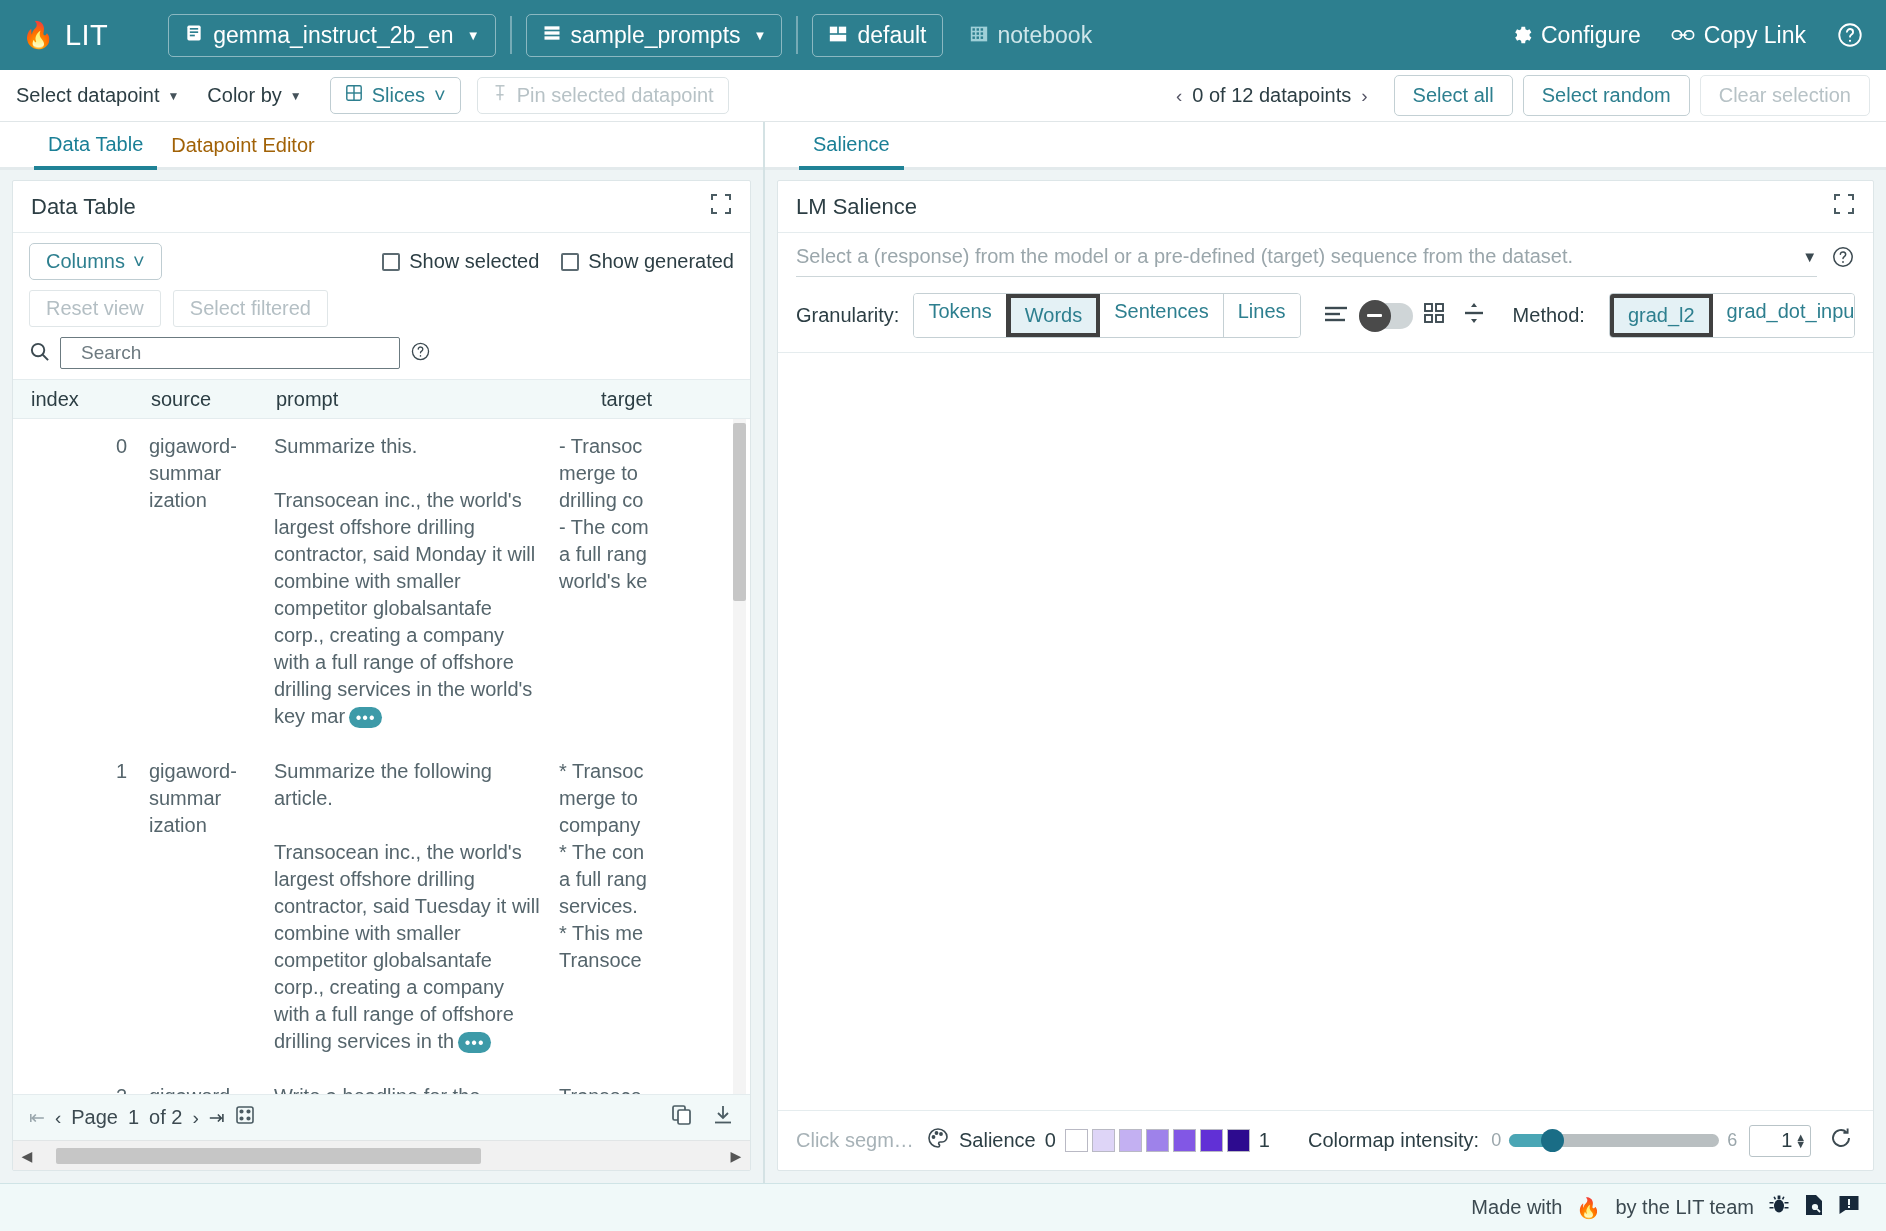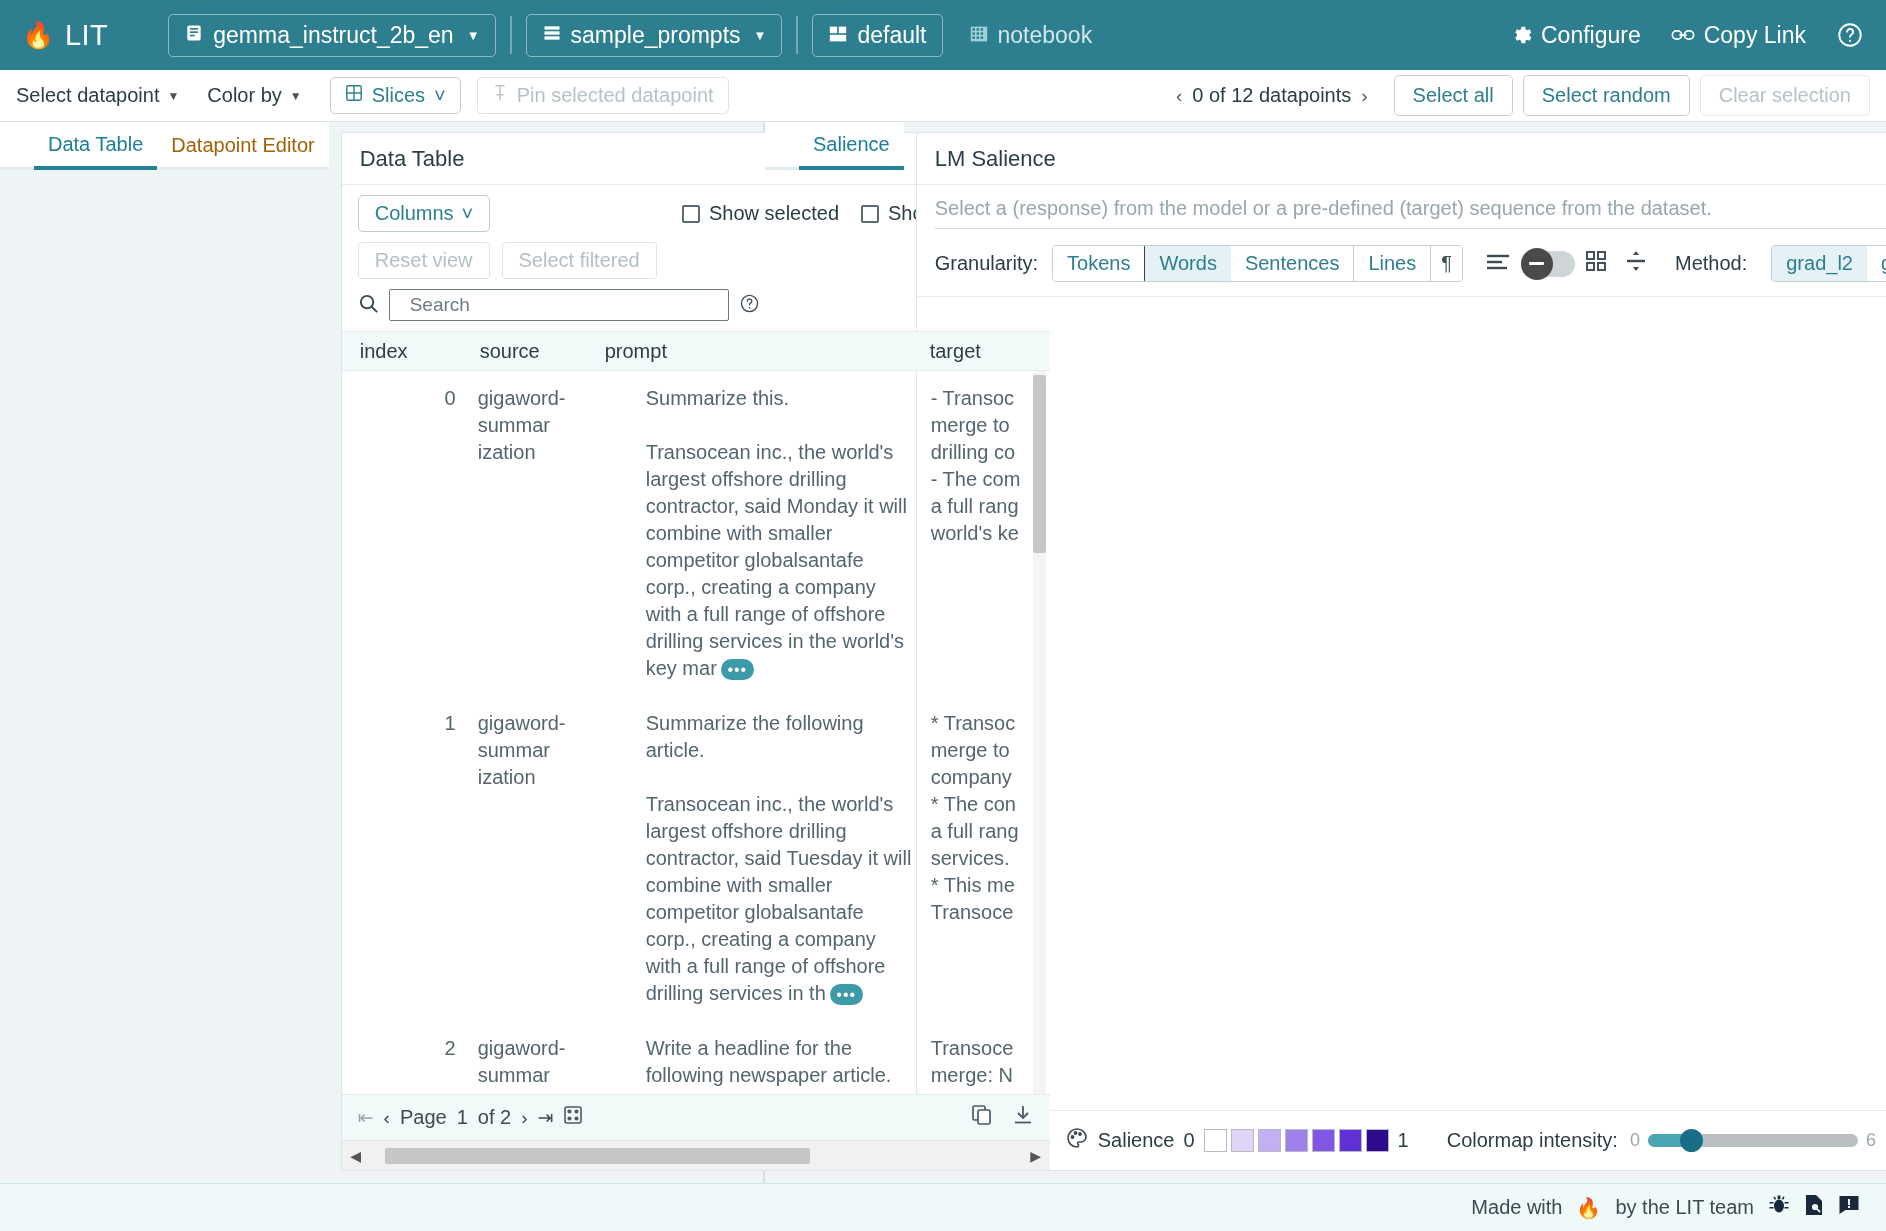--- a/index.html
+++ b/index.html
@@ -89,21 +89,21 @@
     white-space: nowrap;
   }
   .tb-btn-lg.disabled { color: #b7c2c6; border-color: #e2e8ea; }
 
   
   .main {
     flex: 1; display: flex; min-height: 0;
     background: #eef4f5;
     padding: 0;
   }
-  .pane { display: flex; min-width: 0; }
+  .pane { display: flex; flex-direction: column; min-width: 0; }
   .pane-left { width: 765px; border-right: 2px solid #d4e2e4; }
   .pane-right { flex: 1; }
 
   .tabrow {
     height: 48px; min-height: 48px;
     background: #ffffff;
     display: flex; align-items: flex-end;
     padding-left: 34px;
     border-bottom: 3px solid #e3eaec;
   }
@@ -177,21 +177,21 @@
   .col-index { width: 120px; text-align: left; }
   .col-source { width: 125px; }
   .col-prompt { width: 285px; }
   .col-target { width: 120px; margin-left: 40px; }
   .tbl-body { flex: 1; min-height: 0; overflow: hidden; position: relative; }
   .trow {
     display: flex; padding: 14px 0 14px 18px;
     font-size: 20px; color: #55656c; line-height: 27px;
   }
   .trow .col-index { text-align: right; padding-right: 22px; width: 118px; color: #55656c; }
-  .cell-prompt { width: 285px; padding-right: 18px; white-space: pre-line; margin-left: 43px; }
+  .cell-prompt { width: 285px; padding-right: 18px; white-space: pre-line; }
   .cell-target { width: 112px; overflow: hidden; white-space: pre-line; }
   .ellipsis-pill {
     display: inline-flex; align-items: center; justify-content: center;
     background: #3d9aa8; color: #fff;
     border-radius: 12px; height: 21px; width: 33px;
     font-size: 16px; letter-spacing: 1px; vertical-align: middle;
     margin-left: 4px; line-height: 1;
   }
   .vscroll {
     position: absolute; right: 4px; top: 4px;
@@ -243,21 +243,21 @@
     border-bottom: 1px solid #e5ecee;
     font-size: 20px; color: #2c3e44;
     gap: 14px;
   }
   .seg-group { display: flex; border: 1px solid #c5d0d4; border-radius: 4px; overflow: hidden; }
   .seg {
     padding: 6px 14px; font-size: 20px; color: #2d7f8f; background: #fff;
     border-right: 1px solid #c5d0d4; white-space: nowrap;
   }
   .seg:last-child { border-right: none; }
-  .seg.active { background: #e4f1f5; border: 1px solid #404040; margin: -1px; }
+  .seg.active { background: #e4f1f5; border: 5px solid #404040; margin: -1px; }
   .seg.pilcrow { color: #3c4a51; padding: 6px 10px; }
   .toggle-wrap { display: flex; align-items: center; gap: 10px; margin-left: 8px; }
   .toggle {
     width: 54px; height: 26px; border-radius: 13px; background: #cfd5d7;
     position: relative;
   }
   .toggle .knob {
     position: absolute; left: 0; top: -3px;
     width: 32px; height: 32px; border-radius: 16px; background: #4a4a4a;
     display: flex; align-items: center; justify-content: center;

